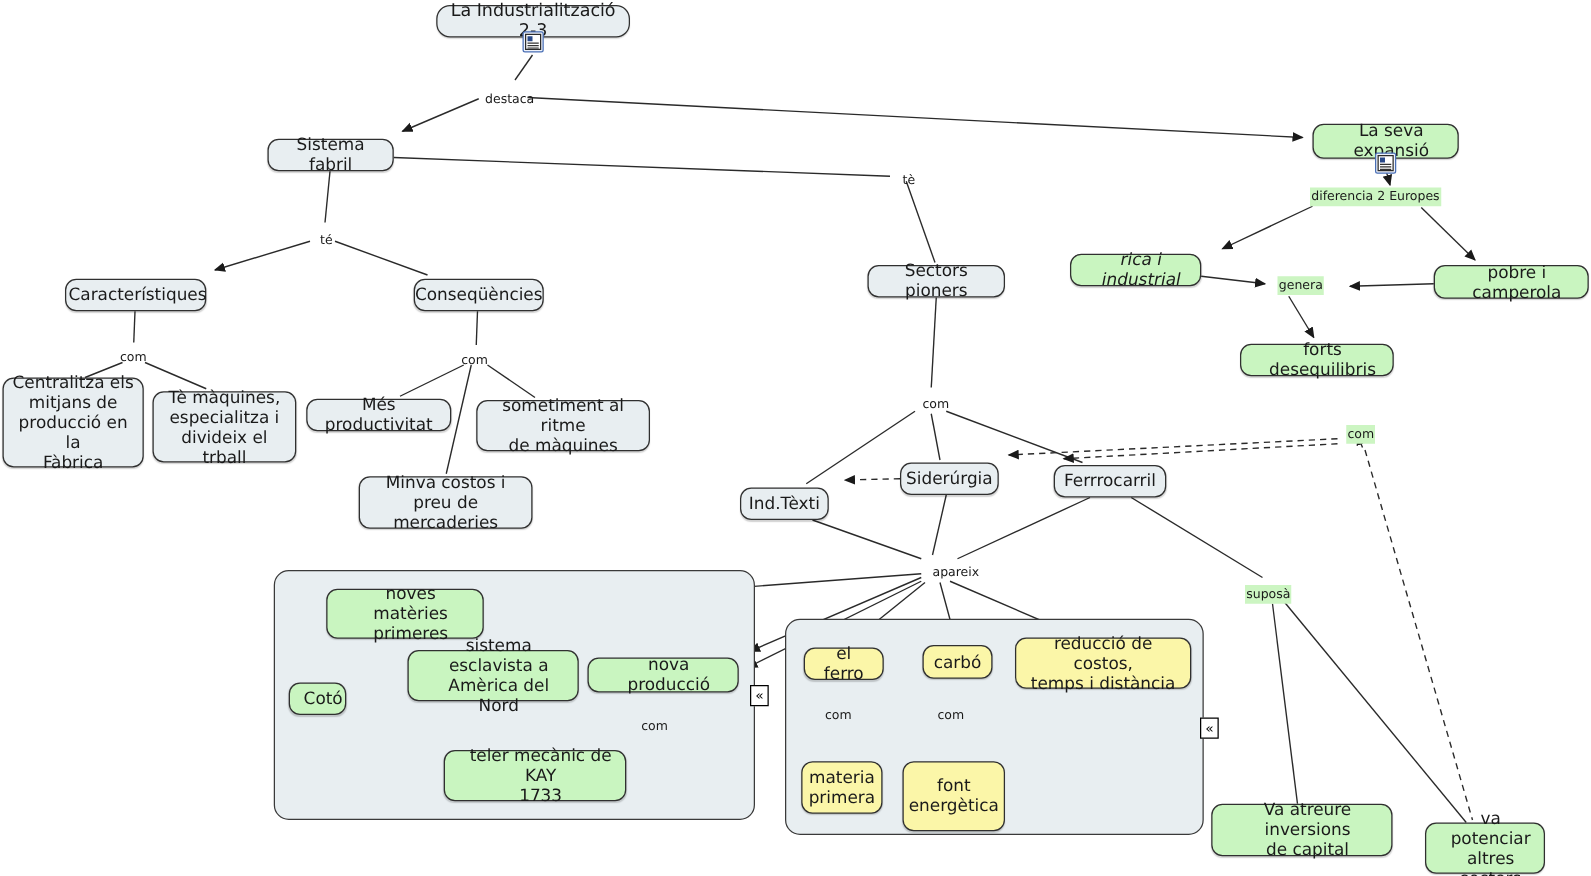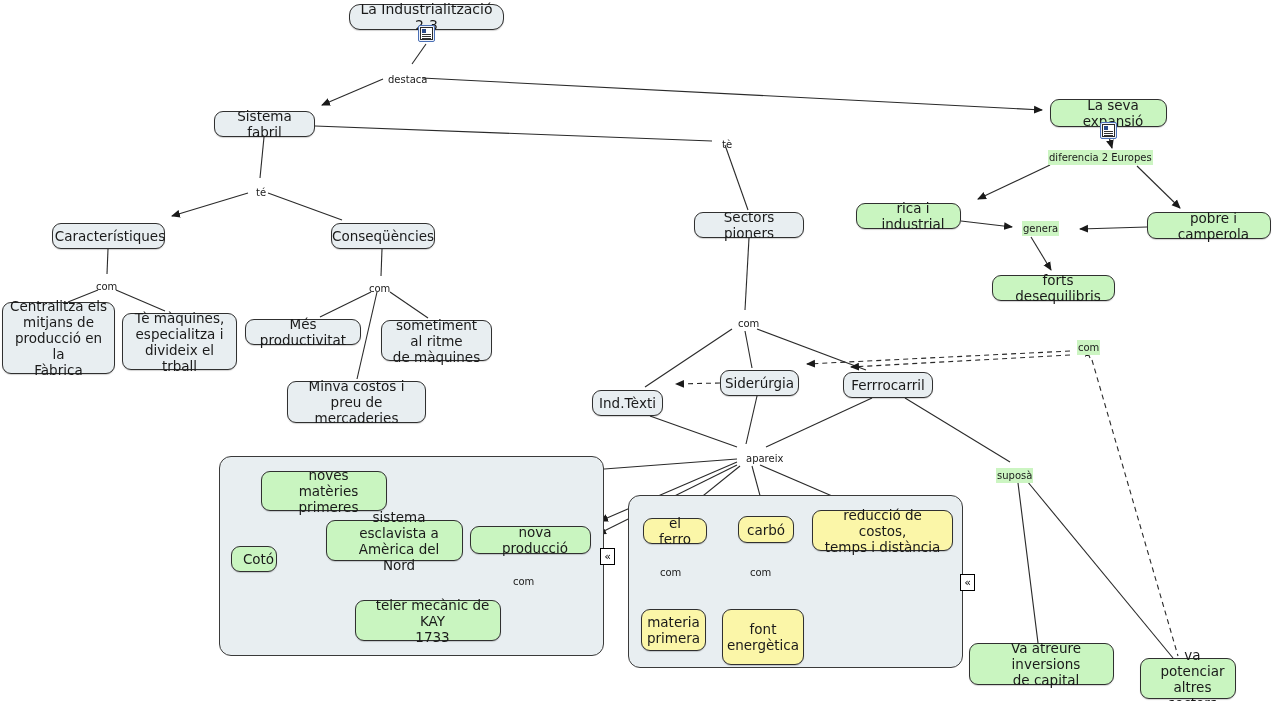--- a/index.html
+++ b/index.html
@@ -242,34 +242,34 @@
 mitjans de
 producció en la
 Fàbrica</div>
 
   <div class="node gray" style="left:122px; top:313px; width:115px; height:57px;">Tè màquines,
 especialitza i
 divideix el trball</div>
 
   <div class="node gray" style="left:245px; top:319px; width:116px; height:26px;">Més productivitat</div>
 
-  <div class="node gray" style="left:381px; top:320px; width:111px; height:41px;">sometiment al ritme
+  <div class="node gray" style="left:381px; top:320px; width:139px; height:41px;">sometiment al ritme
 de màquines</div>
 
   <div class="node gray" style="left:287px; top:381px; width:139px; height:42px;">Minva costos i
 preu de mercaderies</div>
 
   <div class="node gray" style="left:694px; top:212px; width:110px; height:26px;">Sectors pioners</div>
 
   <div class="node green" style="left:1050px; top:99px; width:117px; height:28px;">La seva expansió</div>
   <div class="doc-icon" style="left:1100px; top:122px;">
       <div class="sheet"></div>
     </div>
 
-  <div class="node green" style="left:856px; top:203px; width:105px; height:26px;">rica i industrial</div>
+  <div class="node green" style="left:856px; top:203px; width:105px; height:26px;font-style:italic;">rica i industrial</div>
 
   <div class="node green" style="left:1147px; top:212px; width:124px; height:27px;">pobre i camperola</div>
 
   <div class="node green" style="left:992px; top:275px; width:123px; height:26px;">forts desequilibris</div>
 
   <div class="node gray" style="left:592px; top:390px; width:71px; height:26px;">Ind.Tèxti</div>
 
   <div class="node gray" style="left:720px; top:370px; width:79px; height:26px;">Siderúrgia</div>
 
   <div class="node gray" style="left:843px; top:372px; width:90px; height:26px;">Ferrrocarril</div>

